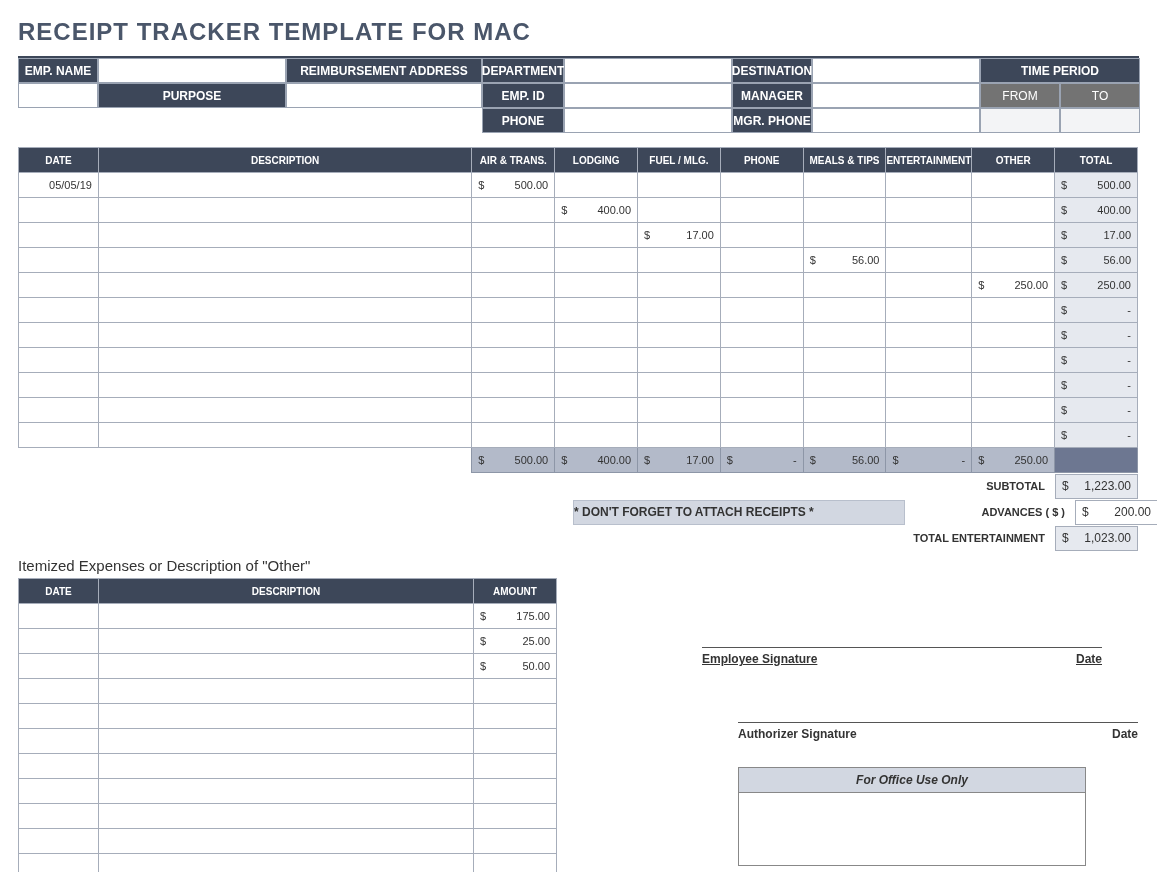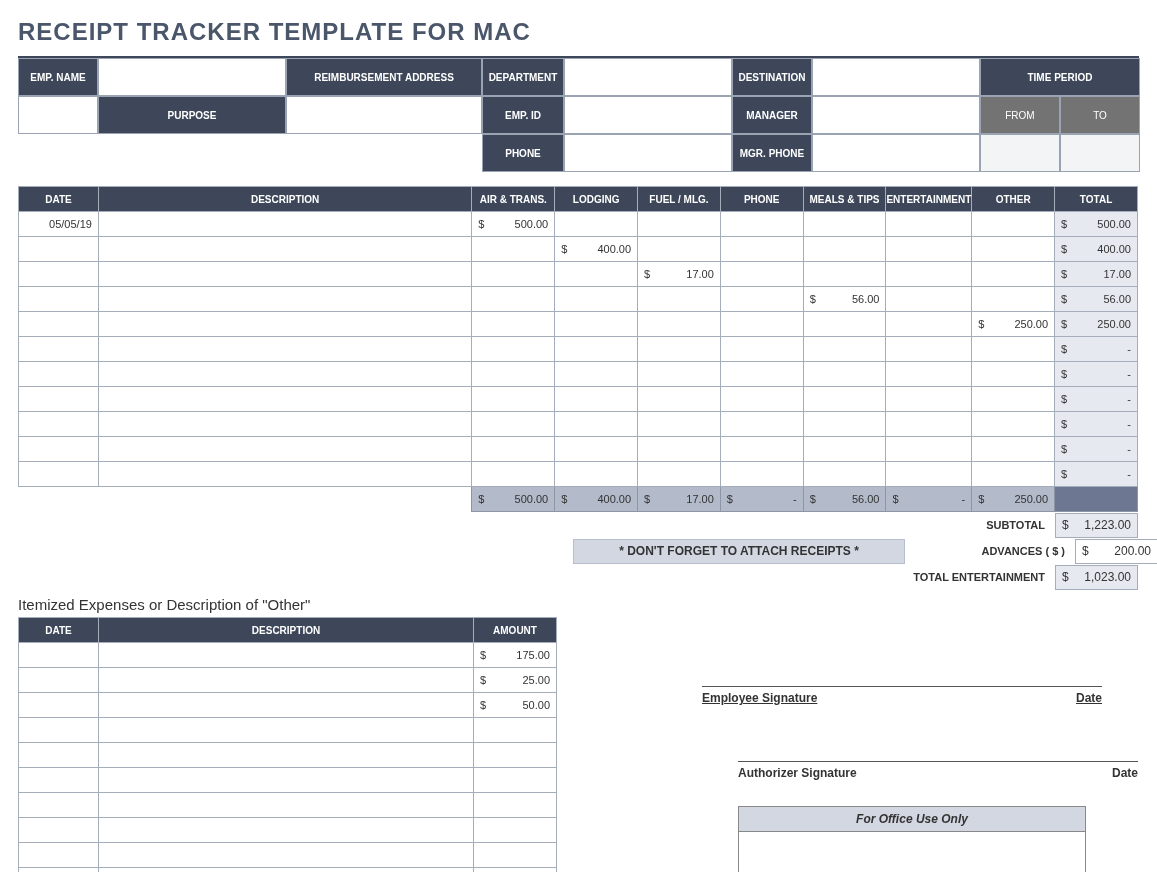--- a/index.html
+++ b/index.html
@@ -23,25 +23,25 @@
   table { border-collapse: collapse; }
   td, th { padding: 0; }
 
   .header-grid {
     display: grid;
     grid-template-columns: 80px 188px 196px 82px 168px 80px 168px 80px 80px;
     border-top: 2px solid #3d4759;
   }
   .header-grid .cell {
     border: 1px solid #9aa3b2;
-    height: 38px;
+    height: 25px;
     display: flex;
     align-items: center;
     justify-content: center;
-    font-size: 10px;
+    font-size: 12px;
     padding: 0 4px;
     white-space: nowrap;
   }
   .hdr {
     background: #3d4759;
     color: #fff;
     font-weight: 700;
     text-transform: uppercase;
     text-align: center;
   }
@@ -112,21 +112,20 @@
     border: 1px solid #a6adba;
     height: 25px;
     background: #e6e9ef;
     padding: 0 6px;
   }
   .summary-row .valbox.white { background: #fff; }
 
   .reminder {
     font-weight: 700;
     font-size: 12px;
-    text-align: center;
     background: #d2d7e1;
     border: 1px solid #b8bfcc;
     height: 25px;
     line-height: 23px;
     width: 332px;
     margin-left: 555px;
   }
 
   
   .other-label {

